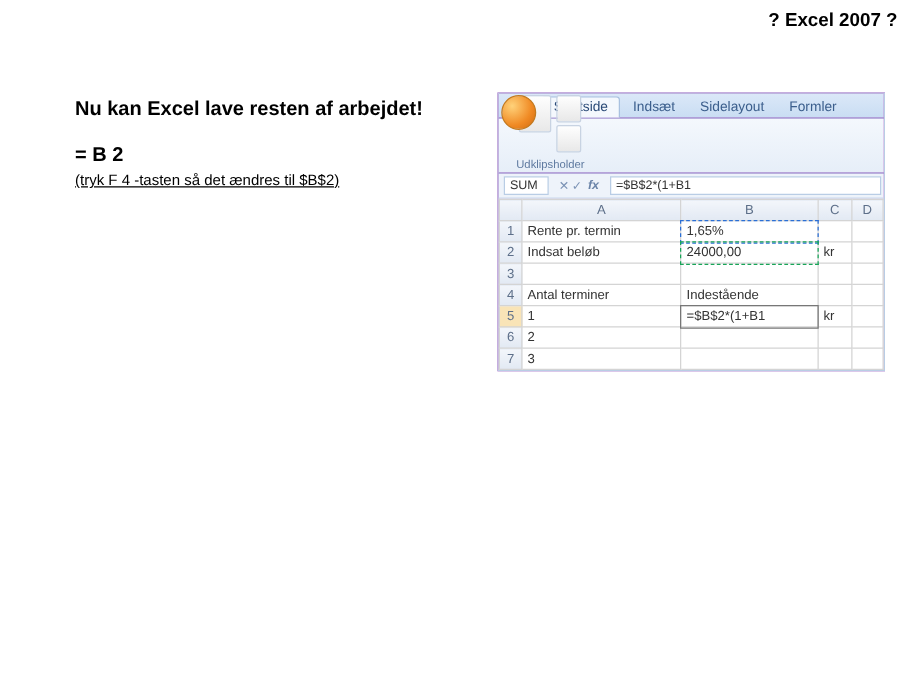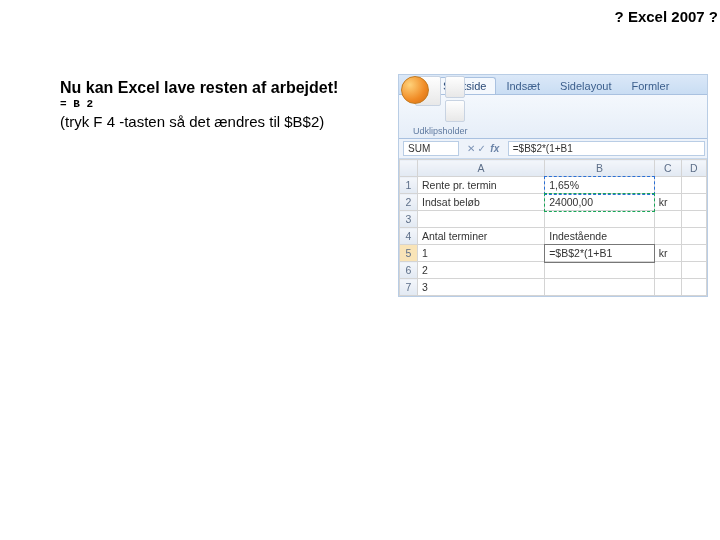--- a/index.html
+++ b/index.html
@@ -22,29 +22,30 @@
   .left-col {
     position: absolute;
     left: 60px;
     top: 78px;
     width: 320px;
   }
   .heading {
     font-size: 16px;
     font-weight: bold;
     line-height: 1.25;
+    margin-bottom: 18px;
   }
   .formula1 {
-    font-size: 11px;
+    font-size: 16px;
     font-weight: bold;
     margin-bottom: 3px;
-    font-family: Liberation Mono, monospace;
   }
   .hint {
-    font-size: 15px;
+    font-size: 12px;
+    text-decoration: underline;
     margin-bottom: 3px;
   }
   .formula2 {
     font-size: 14px;
     font-weight: bold;
   }
   
   .excel {
     position: absolute;
     left: 398px;
@@ -111,21 +112,21 @@
   .ricon.big { width: 26px; height: 30px; }
   .rgroup-label { font-size: 9px; color: #5f7aa0; }
   .formula-bar {
     display: flex;
     align-items: center;
     background: #eef3fa;
     border-bottom: 1px solid #c8d8ec;
     height: 20px;
   }
   .name-box {
-    width: 56px;
+    width: 36px;
     padding: 1px 4px;
     background: #fff;
     border: 1px solid #b9cde5;
     margin: 2px 4px;
     font-size: 10px;
   }
   .fx-btn {
     width: 14px;
     color: #6b84a8;
     font-style: italic;

